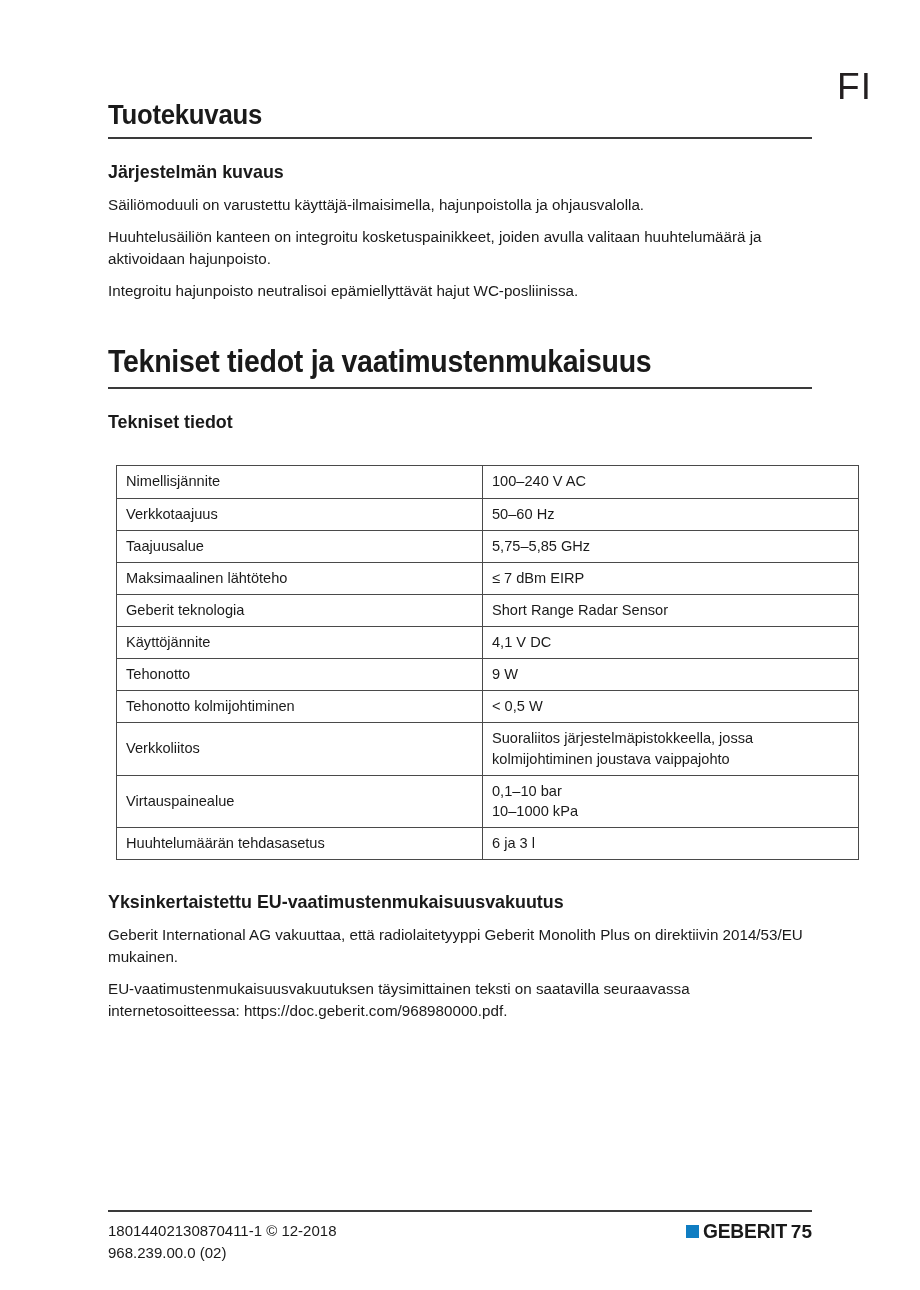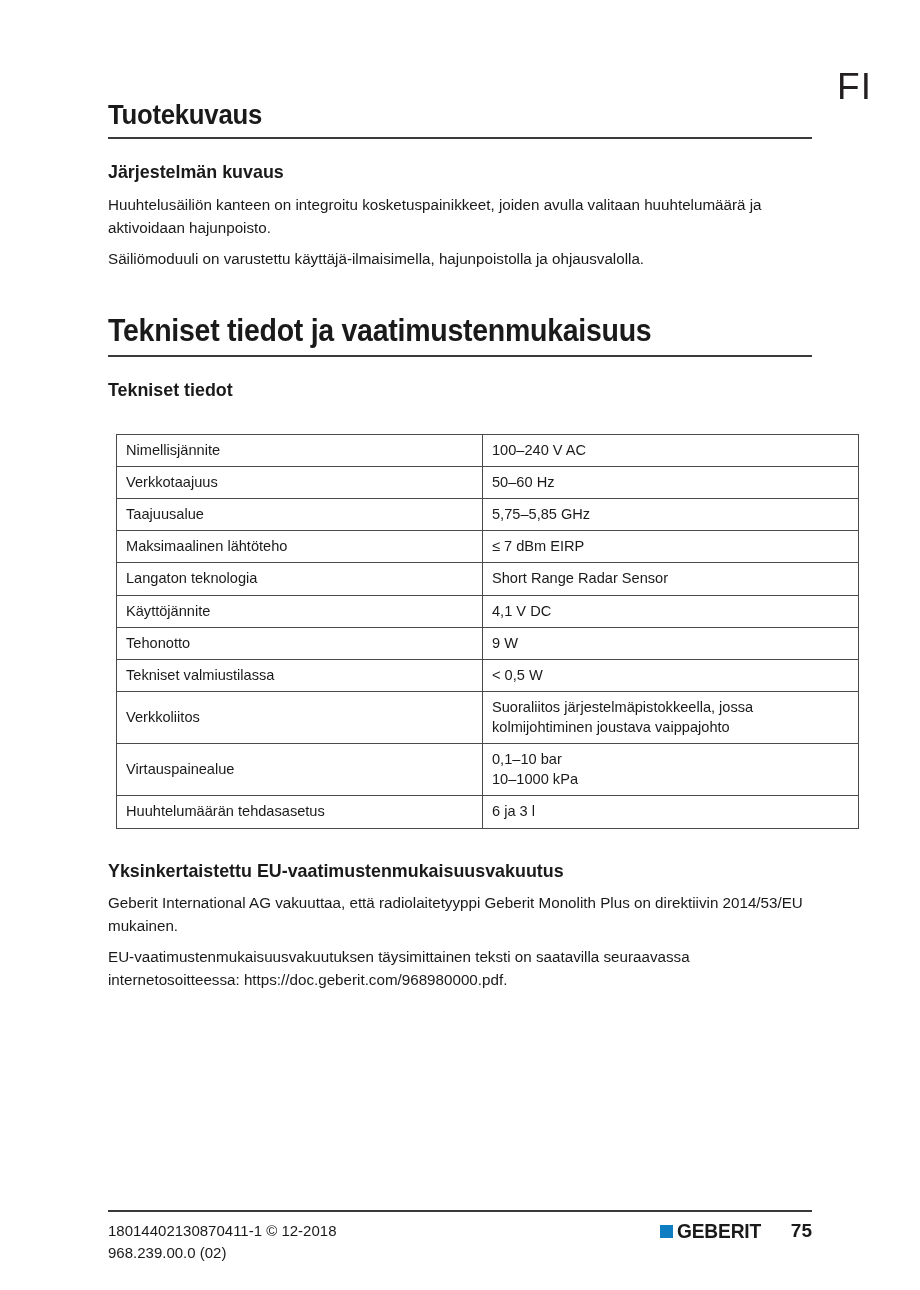--- a/index.html
+++ b/index.html
@@ -127,21 +127,21 @@
     align-items: flex-start;
     justify-content: space-between;
   }
   #footer .footer-codes {
     font-size: 15px;
     line-height: 1.48;
     color: #1a1a1a;
   }
   #footer .footer-brand {
     display: flex;
-    gap: 26px;
+    align-items: center;
     padding-top: 1px;
   }
   .logo {
     display: flex;
     align-items: center;
     gap: 4px;
   }
   .logo-square {
     width: 13px;
     height: 13px;
@@ -171,22 +171,23 @@
 
   <div id="lang-marker">FI</div>
 
   <div id="content">
 
     <h1 class="chapter-title">Tuotekuvaus</h1>
     <hr class="rule">
 
     <h2 class="section-title">Järjestelmän kuvaus</h2>
 
+    <p class="body-text">Säiliömoduuli on varustettu käyttäjä-ilmaisimella, hajunpoistolla ja ohjausvalolla.</p>
     <p class="body-text">Huuhtelusäiliön kanteen on integroitu kosketuspainikkeet, joiden avulla valitaan huuhtelumäärä ja aktivoidaan hajunpoisto.</p>
-    <p class="body-text">Säiliömoduuli on varustettu käyttäjä-ilmaisimella, hajunpoistolla ja ohjausvalolla.</p>
+    <p class="body-text">Integroitu hajunpoisto neutralisoi epämiellyttävät hajut WC-posliinissa.</p>
 
     <div class="block-gap-large"></div>
 
     <h1 class="chapter-title big">Tekniset tiedot ja vaatimustenmukaisuus</h1>
     <hr class="rule">
 
     <h2 class="section-title">Tekniset tiedot</h2>
 
     <div class="block-gap-small"></div>
 
@@ -202,33 +203,33 @@
         </tr>
         <tr>
           <td class="col-label">Taajuusalue</td>
           <td class="col-value">5,75–5,85 GHz</td>
         </tr>
         <tr>
           <td class="col-label">Maksimaalinen lähtöteho</td>
           <td class="col-value">≤ 7 dBm EIRP</td>
         </tr>
         <tr>
-          <td class="col-label">Langaton teknologia</td>
+          <td class="col-label">Geberit teknologia</td>
           <td class="col-value">Short Range Radar Sensor</td>
         </tr>
         <tr>
           <td class="col-label">Käyttöjännite</td>
           <td class="col-value">4,1 V DC</td>
         </tr>
         <tr>
           <td class="col-label">Tehonotto</td>
           <td class="col-value">9 W</td>
         </tr>
         <tr>
-          <td class="col-label">Tekniset valmiustilassa</td>
+          <td class="col-label">Tehonotto kolmijohtiminen</td>
           <td class="col-value">&lt; 0,5 W</td>
         </tr>
         <tr>
           <td class="col-label">Verkkoliitos</td>
           <td class="col-value">Suoraliitos järjestelmäpistokkeella, jossa kolmijohtiminen joustava vaippajohto</td>
         </tr>
         <tr>
           <td class="col-label">Virtauspainealue</td>
           <td class="col-value">
             <span class="multiline">0,1–10 bar</span>

